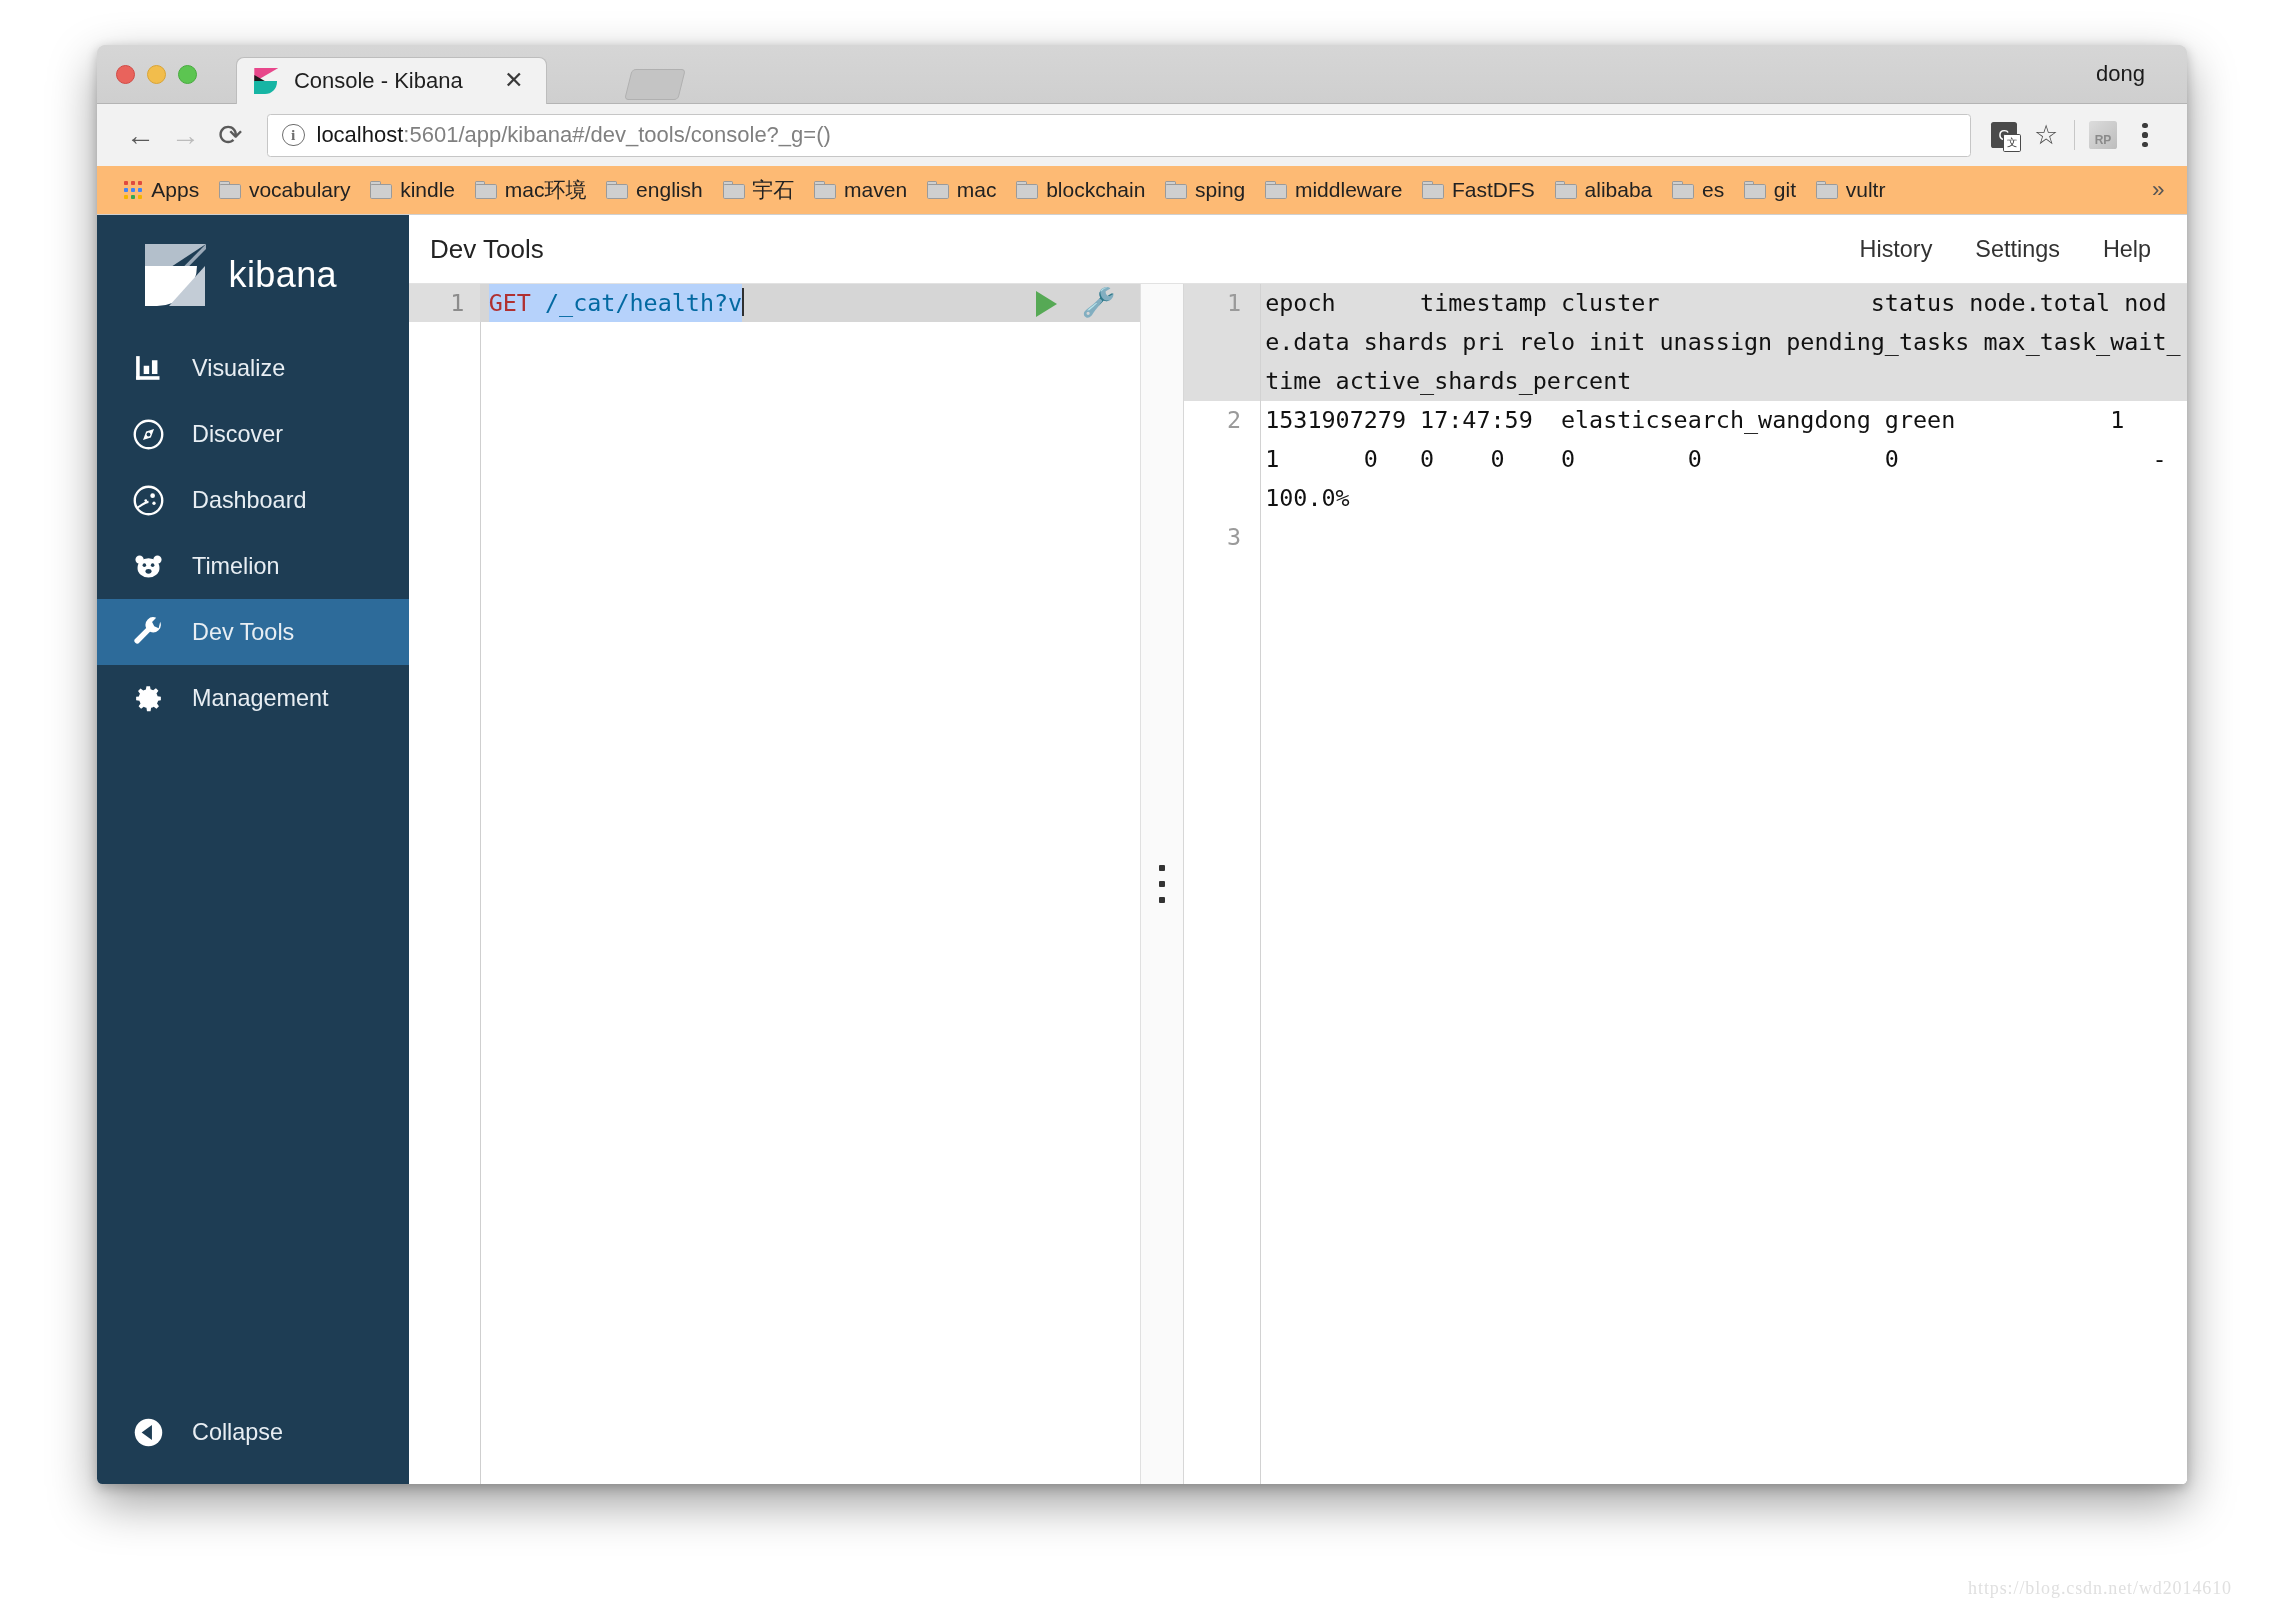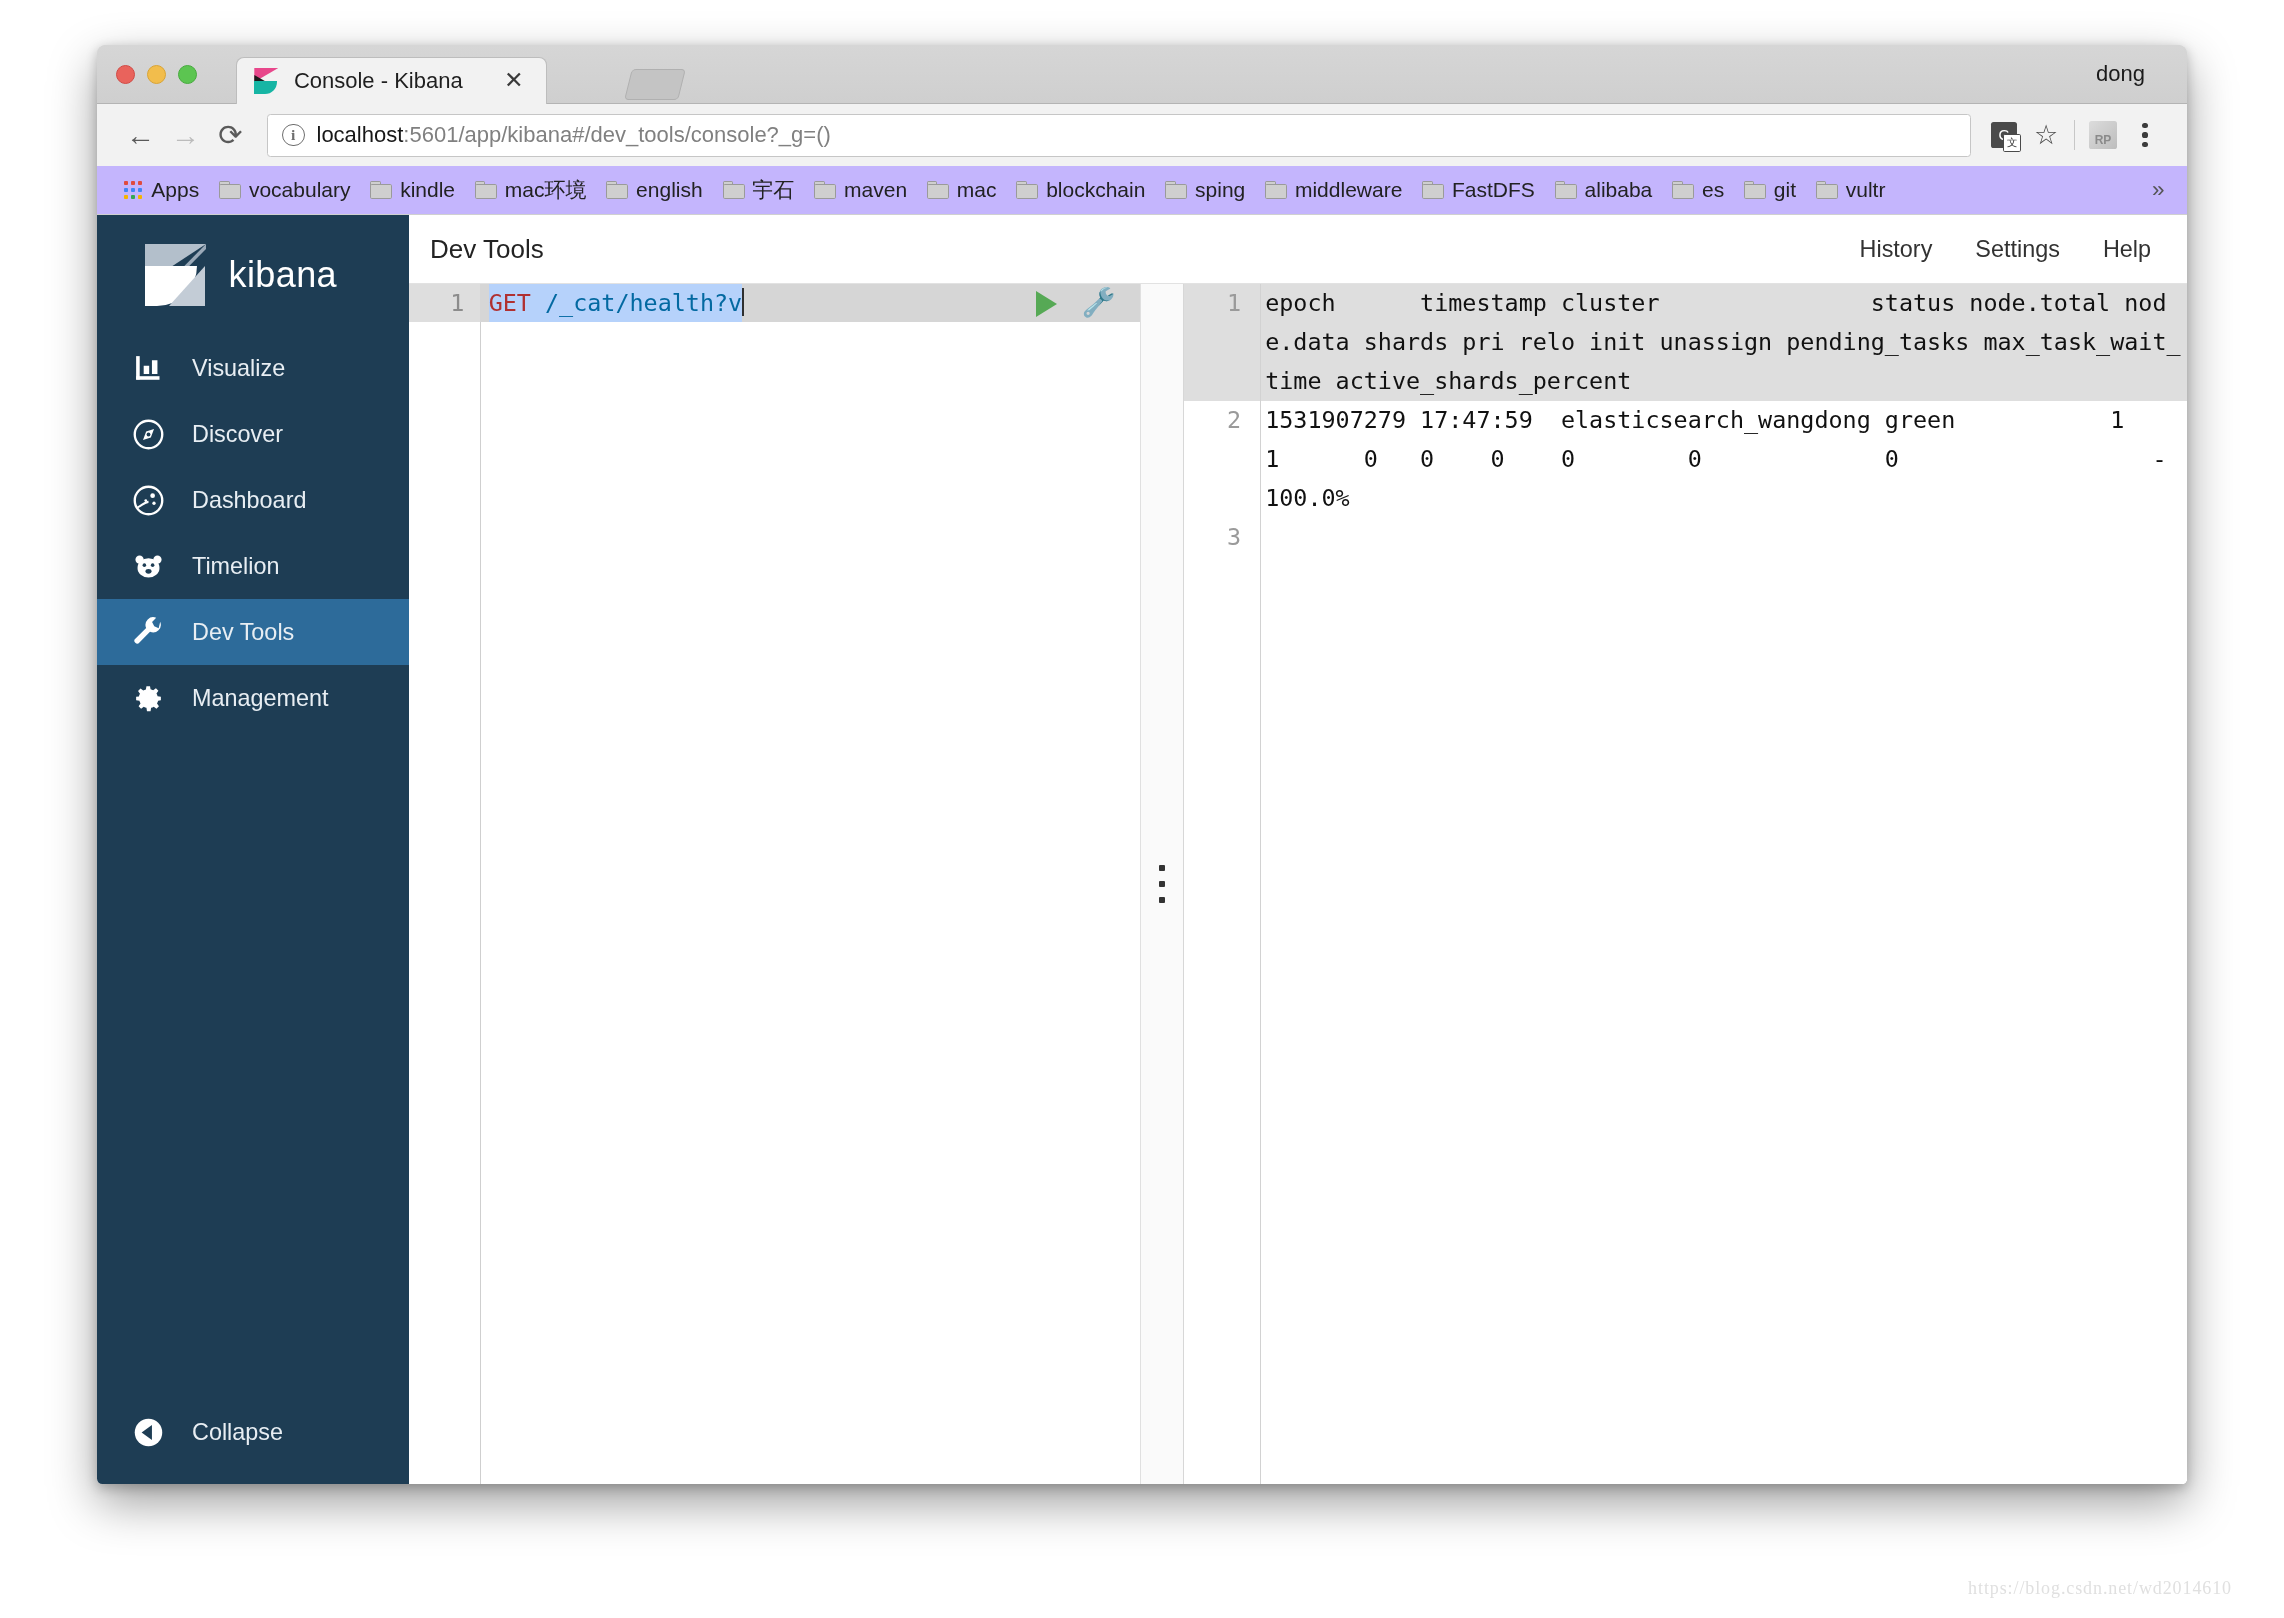--- a/index.html
+++ b/index.html
@@ -152,21 +152,21 @@
   }
   #menu-icon {
     display: flex; flex-direction: column; gap: 4.3px; align-items: center;
   }
   #menu-icon i { width: 5.2px; height: 5.2px; background: #3c3c3c; border-radius: 50%; }
   .tb-sep { width: 0.9px; height: 29.5px; background: #c7c7c7; margin: 0 7px; }
 
   
   #bookmarks-bar {
     height: 49px;
-    background: #c4b5fd;
+    background: #fdba74;
     border-bottom: 0.9px solid #d0d0d0;
     display: flex; align-items: center;
     padding: 0 19px;
     gap: 4.3px;
     overflow: hidden;
     position: relative;
   }
   .bm {
     display: flex; align-items: center; gap: 7.8px;
     padding: 4.3px 7.8px; border-radius: 3.5px;

